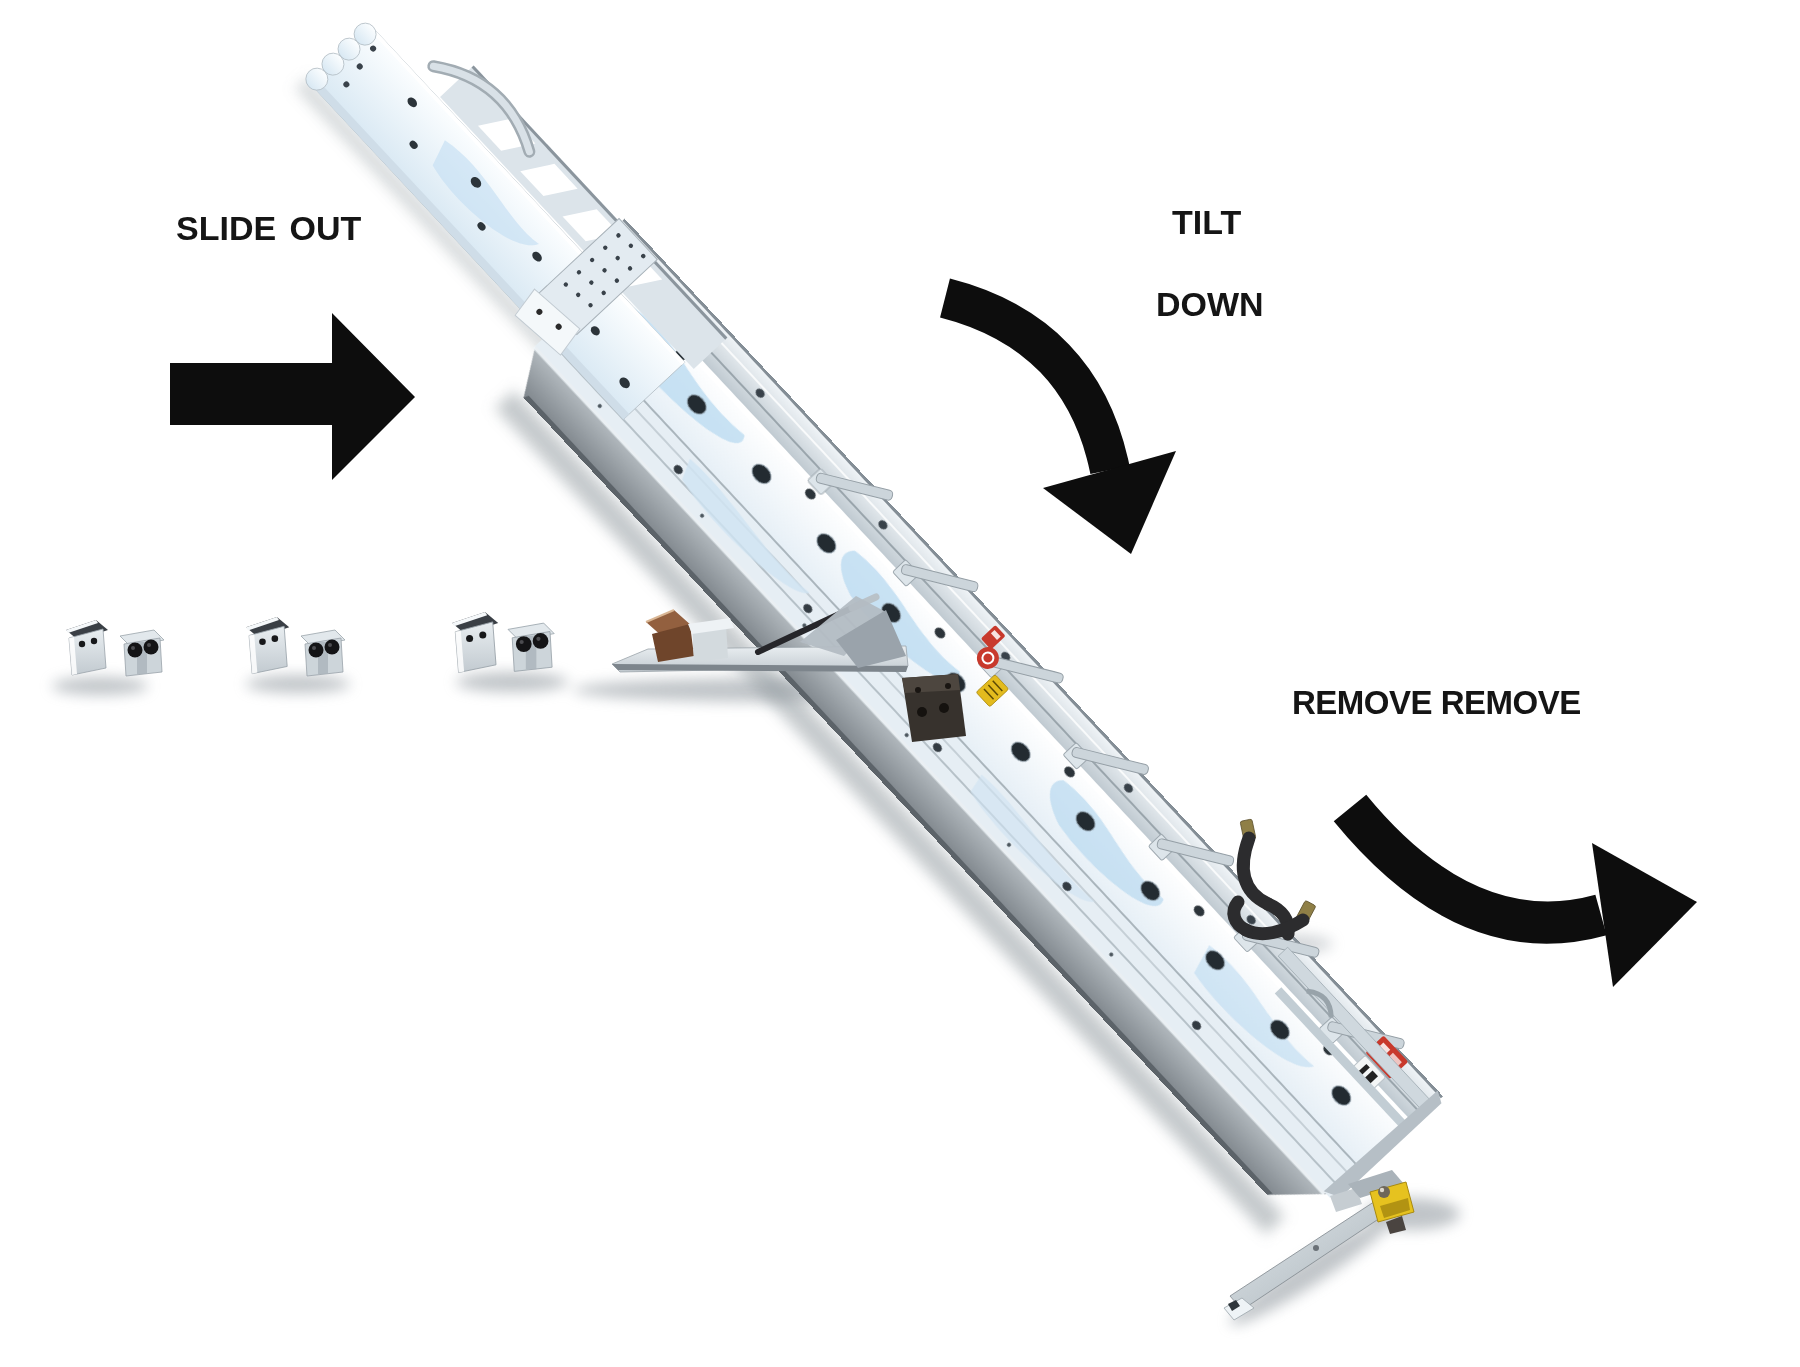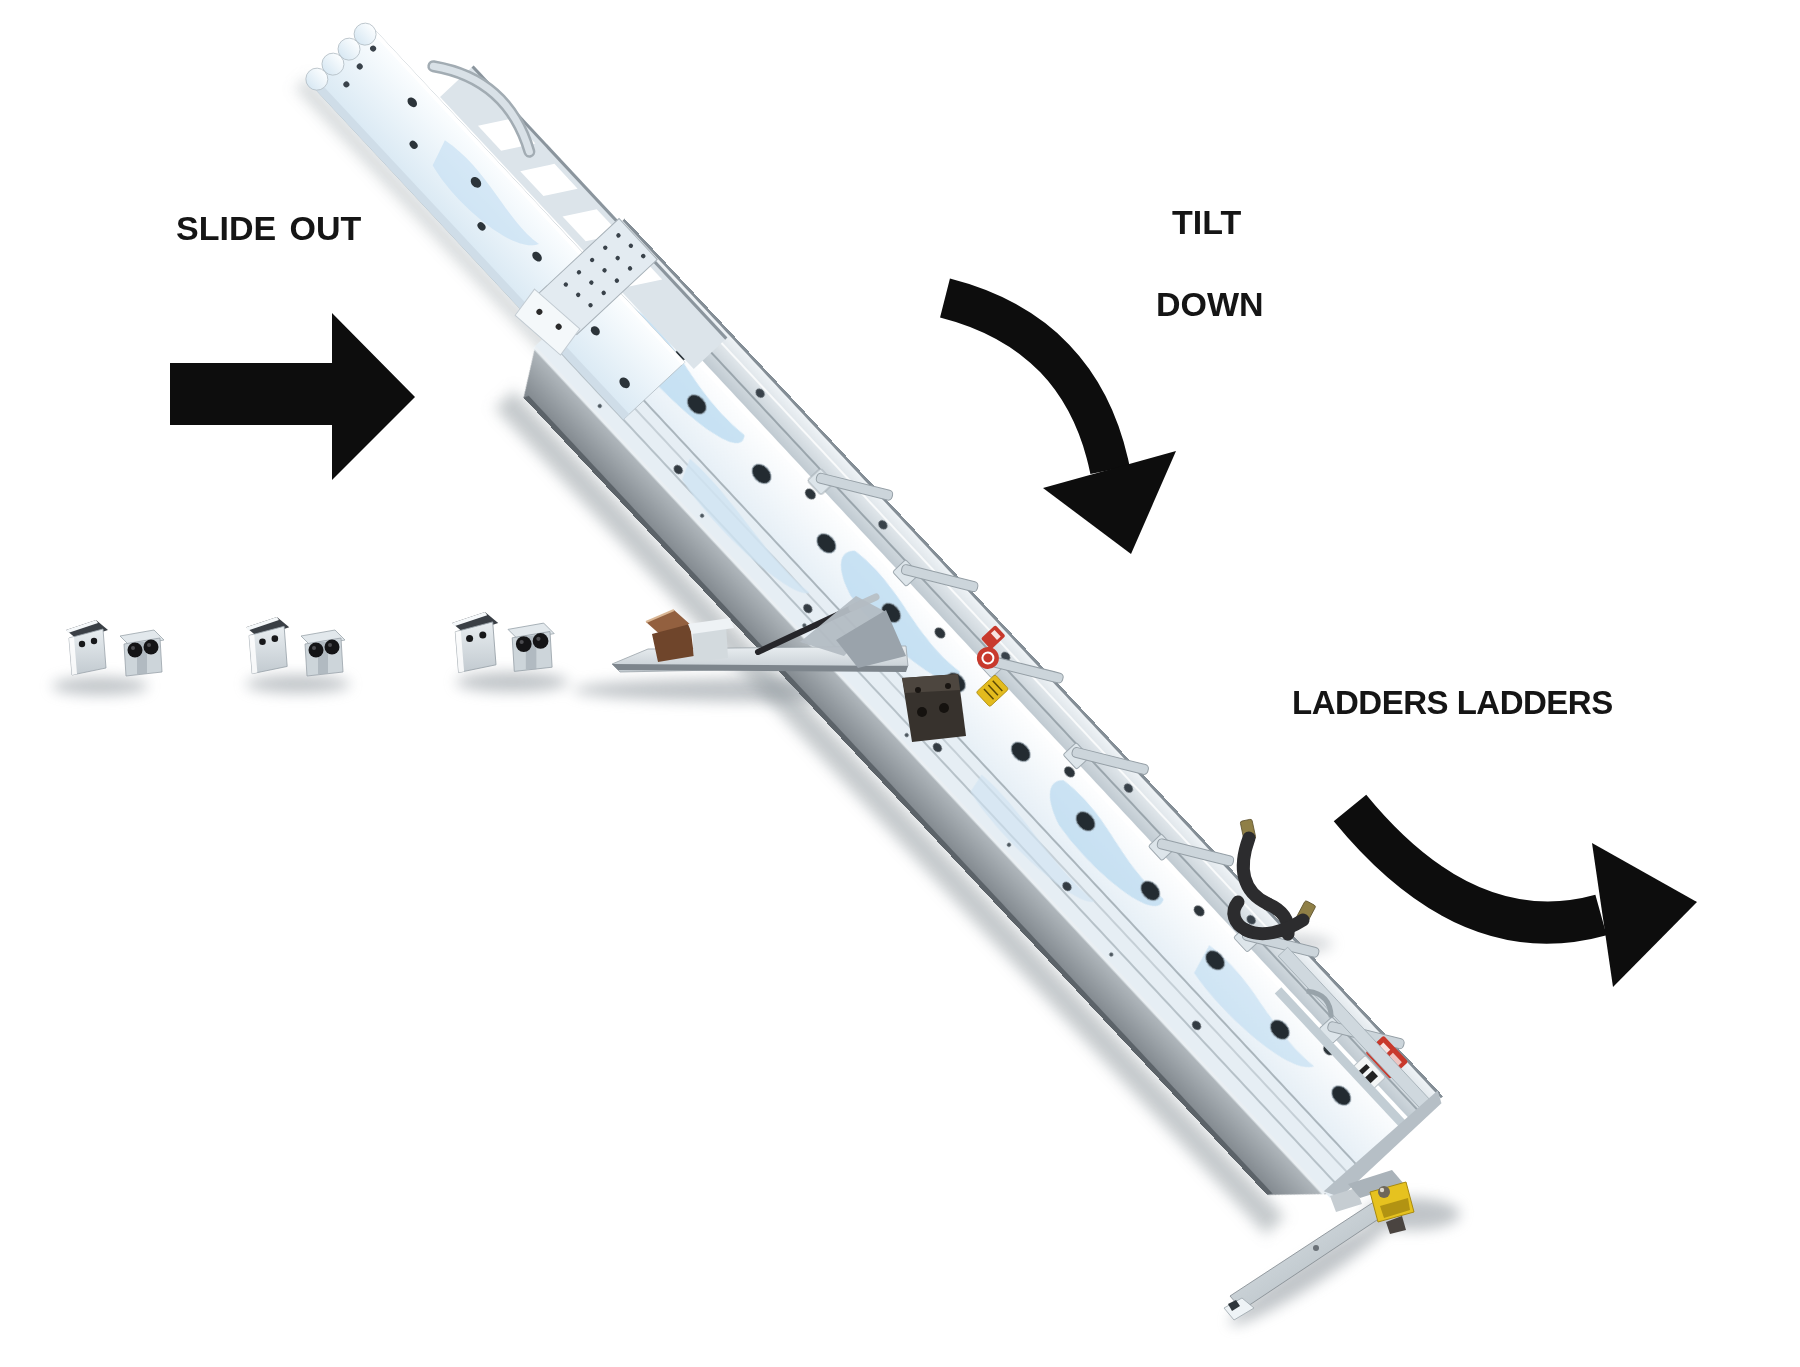--- a/index.html
+++ b/index.html
@@ -319,15 +319,15 @@
     </g>
     <g>
       <path d="M1350,808 Q1468,952 1601,915" stroke="#0d0d0d" stroke-width="42" fill="none"></path>
       <polygon points="1592,843 1697,902 1613,987" fill="#0d0d0d"></polygon>
     </g>
   </svg>
 
   <div class="label label-slide-out">SLIDE OUT</div>
   <div class="label label-tilt">TILT</div>
   <div class="label label-down">DOWN</div>
-  <div class="label label-remove">LADDERS LADDERS</div>
+  <div class="label label-remove">REMOVE REMOVE</div>
 
 </div>
 
 </body></html>

